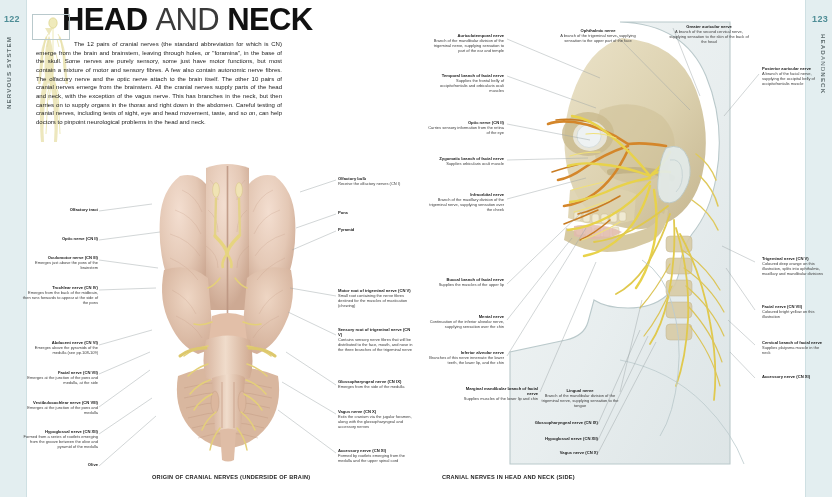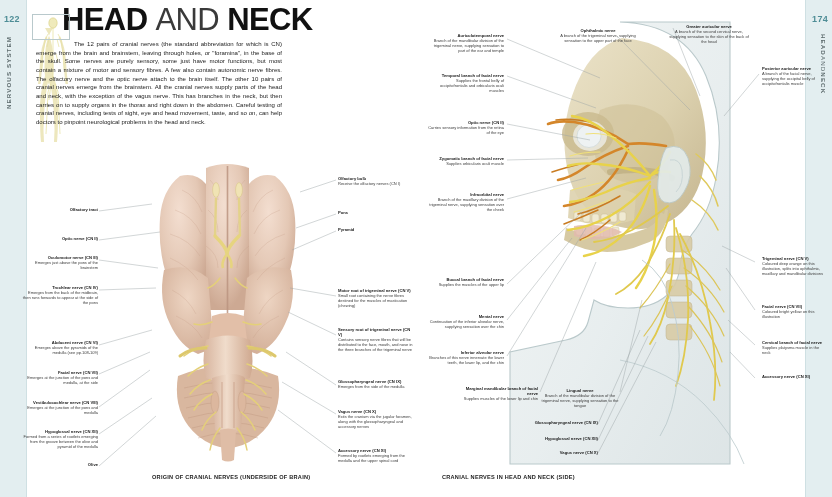--- a/index.html
+++ b/index.html
@@ -94,21 +94,21 @@
 </head>
 <body>
 
 <div class="spread">
 
   <div class="tab-left-bar"></div>
   <div class="pagenum pagenum-l">122</div>
   <div class="vtext vtext-l">NERVOUS SYSTEM</div>
 
   <div class="tab-right-bar"></div>
-  <div class="pagenum pagenum-r">174</div>
+  <div class="pagenum pagenum-r">123</div>
   <div class="vtext vtext-r">
     <span>HEAD</span><span class="thin">AND</span><span>NECK</span>
   </div>
 
   <div class="title">
     <span class="b">HEAD</span>
     <span class="l">AND</span>
     <span class="b">NECK</span>
   </div>
 

